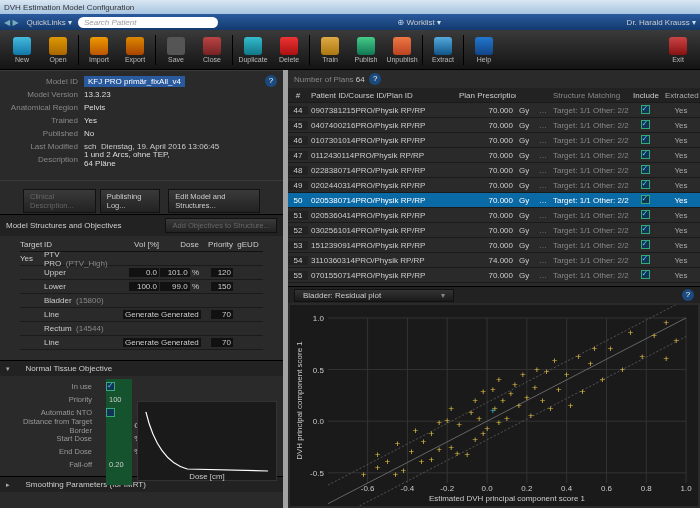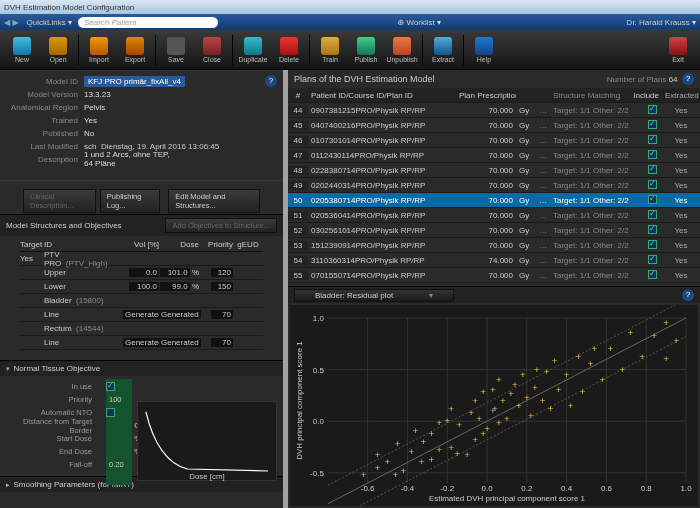--- a/index.html
+++ b/index.html
@@ -37,21 +37,21 @@
 .right{flex:1;display:flex;flex-direction:column}
 .panel{background:#2a2a2a;border-top:1px solid #3a3a3a;padding:4px 6px}
 .row{display:flex;align-items:center;height:13px}
 .lblcol{width:78px;text-align:right;color:#888;padding-right:6px;font-size:8px}
 .valcol{flex:1;color:#ddd;font-size:8px}
 .taghdr{display:inline-block;background:#2a5a9e;padding:1px 4px;color:#fff;font-size:8px}
 .qmark{width:12px;height:12px;border-radius:6px;background:#1a4a7e;color:#fff;text-align:center;line-height:12px;font-size:8px;cursor:pointer}
 .btnrow{display:flex;gap:4px;margin:4px 17px}
 .btn{background:linear-gradient(#3a3a3a,#222);border:1px solid #111;padding:2px 6px;font-size:7.5px;color:#ccc;cursor:pointer}
 .btn.dim{color:#666}
-.sectionhdr{background:#222;padding:3px 6px;font-size:8px;color:#ccc;display:flex;align-items:center;gap:4px;border-top:1px solid #000}
+.sectionhdr{background:#222;padding:3px 6px;font-size:8px;color:#ccc;display:flex;align-items:center;gap:16px;border-top:1px solid #000}
 .sectionhdr .caret::before{content:"▸";color:#aaa;font-size:7px}
 .sectionhdr.open .caret::before{content:"▾"}
 .objtable{padding:2px 20px}
 .objhead,.objrow{display:flex;align-items:center;height:14px;font-size:7.5px}
 .objhead{color:#999;border-bottom:1px solid #111}
 .c-t{width:24px}
 .c-id{width:72px}
 .c-spc{flex:1}
 .c-vol{width:36px;text-align:right}
 .c-dose{width:40px;text-align:right}
@@ -77,24 +77,24 @@
 .trow.sel{background:#0a6aa6;color:#fff}
 .trow.sel .cell{color:#fff}
 .cell{padding:0 3px;overflow:hidden;white-space:nowrap}
 .c-n{width:20px;text-align:center;background:#222}
 .trow.sel .c-n{background:#0a6aa6}
 .c-pid{flex:1}
 .c-pp{width:60px;text-align:right}
 .c-ppu{width:20px}
 .c-ex{width:14px;color:#888}
 .c-sm{width:80px;color:#888}
-.c-inc{width:32px;text-align:right}
+.c-inc{width:32px;text-align:center}
 .c-ext{width:38px;text-align:center;color:#aaa}
 .plotsel{display:flex;align-items:center;padding:3px 6px;height:17px;background:#222;border-top:1px solid #000}
-.plotsel .dd{flex:0 0 160px;background:linear-gradient(#333,#1a1a1a);border:1px solid #111;padding:1px 20px;font-size:8px;display:flex;align-items:flex-start}
+.plotsel .dd{flex:0 0 160px;background:linear-gradient(#333,#1a1a1a);border:1px solid #111;padding:1px 8px;font-size:8px;display:flex;align-items:flex-start}
 .plotsel .dd::after{content:"▾";margin-left:auto;color:#888}
 .plot{flex:1;position:relative;background:#1a1a1a;margin:2px}
 .plot svg{width:100%;height:100%}
 .axlabel{fill:#ccc;font-size:8px}
 .grid line{stroke:#333;stroke-width:1}
 .diag{stroke:#666;stroke-width:1}
 .diagd{stroke:#555;stroke-dasharray:2 2;stroke-width:1}
 .pt{fill:#e6c040;font-size:10px}
 .pt.c{fill:#40c0e6}
 </style>
@@ -344,21 +344,20 @@
       </div>
     </div>
     <div class="sectionhdr">
         <span class="caret"></span>
         <span>Smoothing Parameters (for IMRT)</span>
       </div>
   </div>
 
   <div class="right">
     <div class="plnshdr">
-      <span class="title">Plans of the DVH Estimation Model</span>
       <span style="color:#888">Number of Plans</span>&nbsp;<span>64</span>&nbsp;&nbsp;
       <span class="qmark">?</span>
     </div>
     <div class="tablehost">
       <div class="thead">
         <div class="cell c-n">#</div>
         <div class="cell c-pid">Patient ID/Course ID/Plan ID</div>
         <div class="cell c-pp">Plan Prescription</div>
           <div class="cell c-ppu"></div>
           <div class="cell c-ex"></div>

